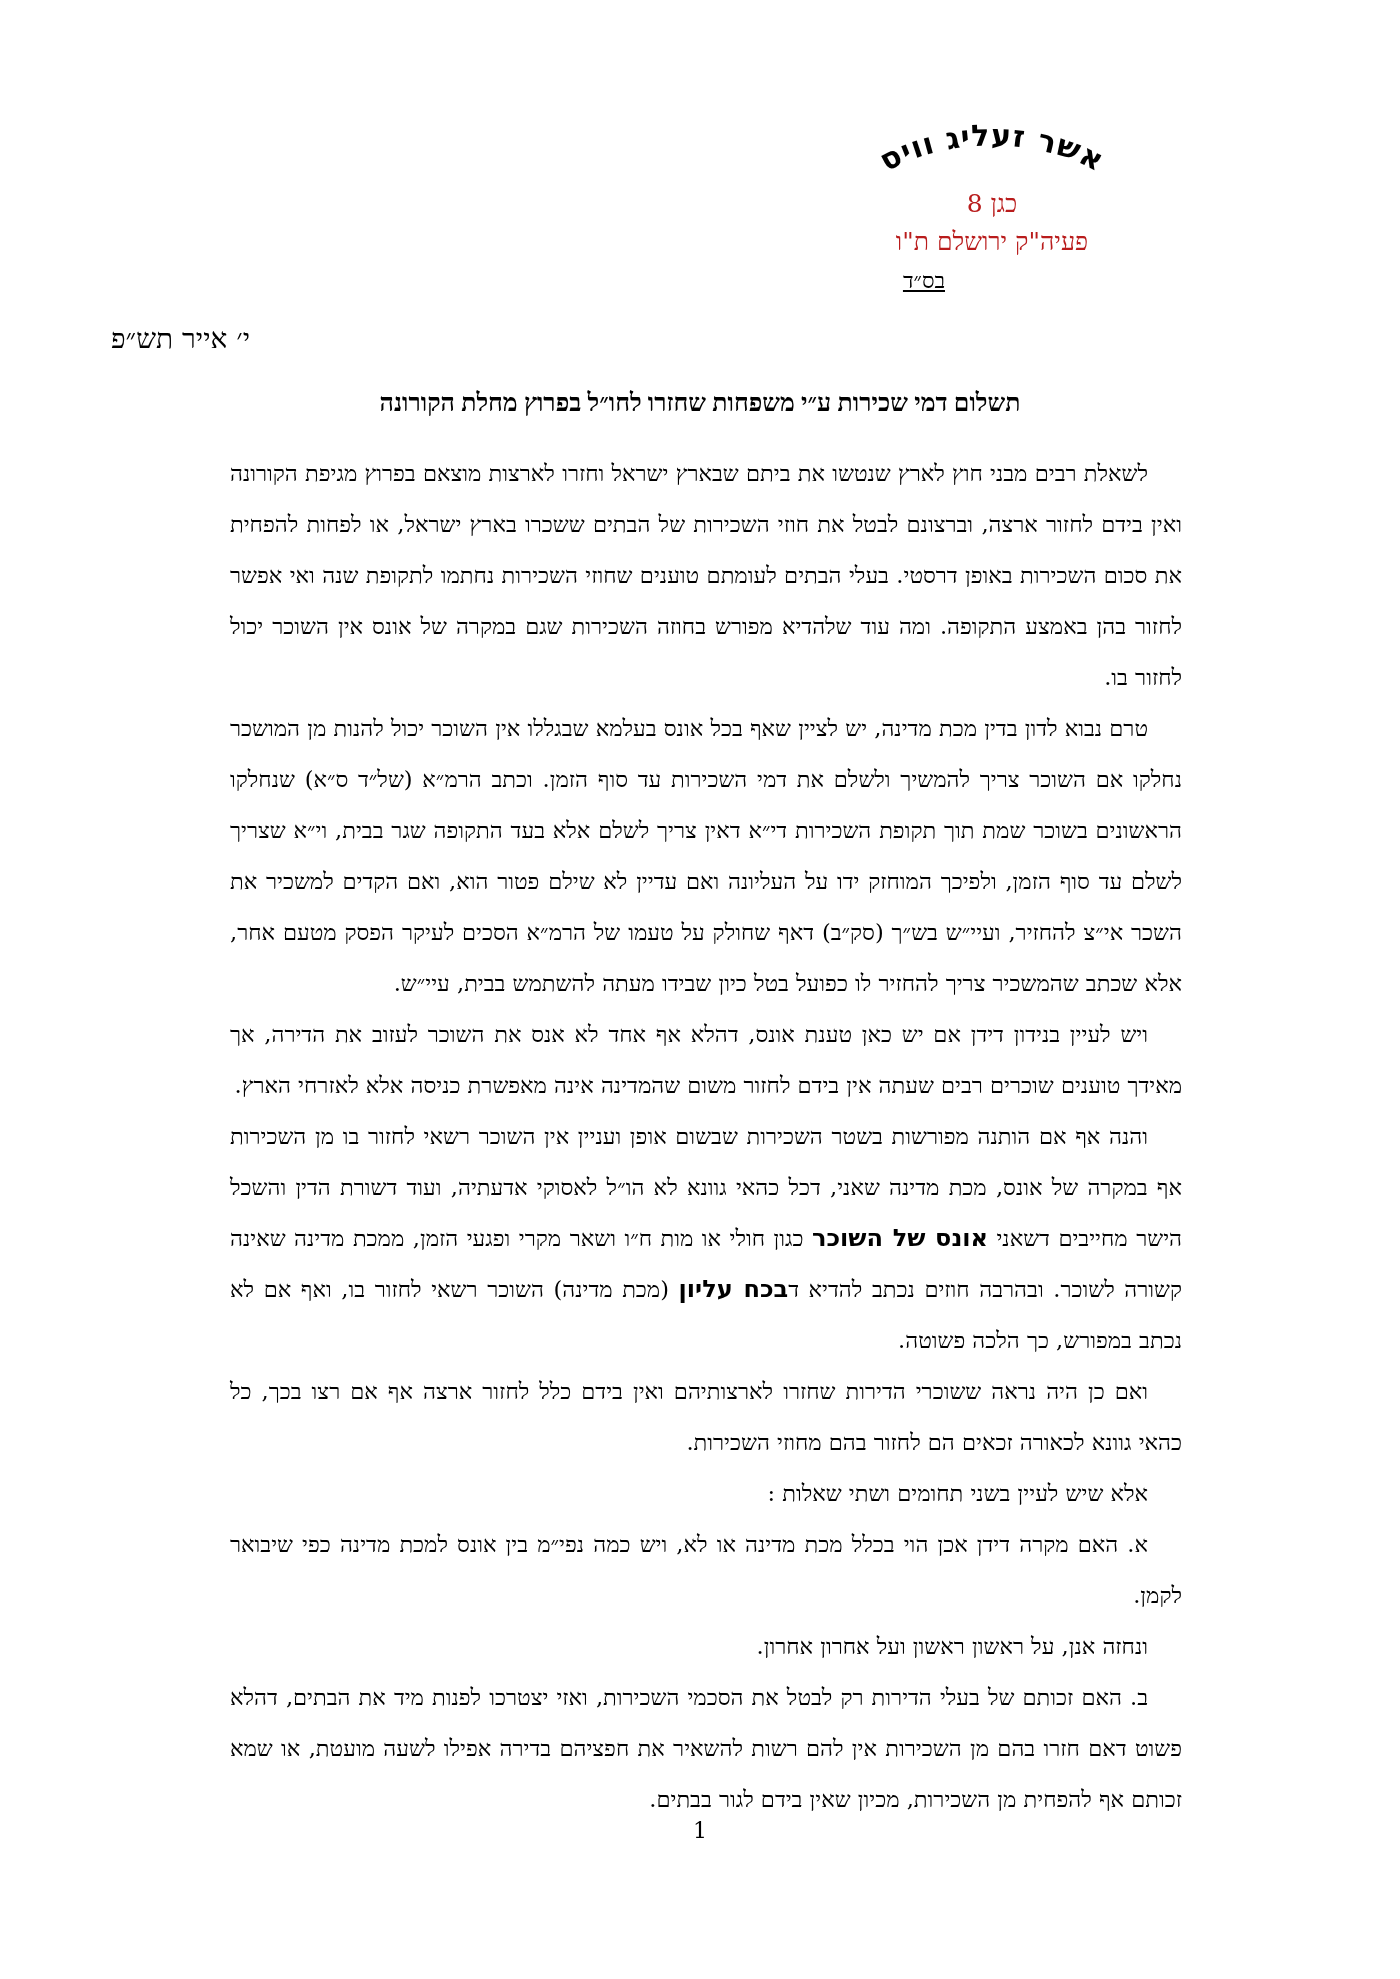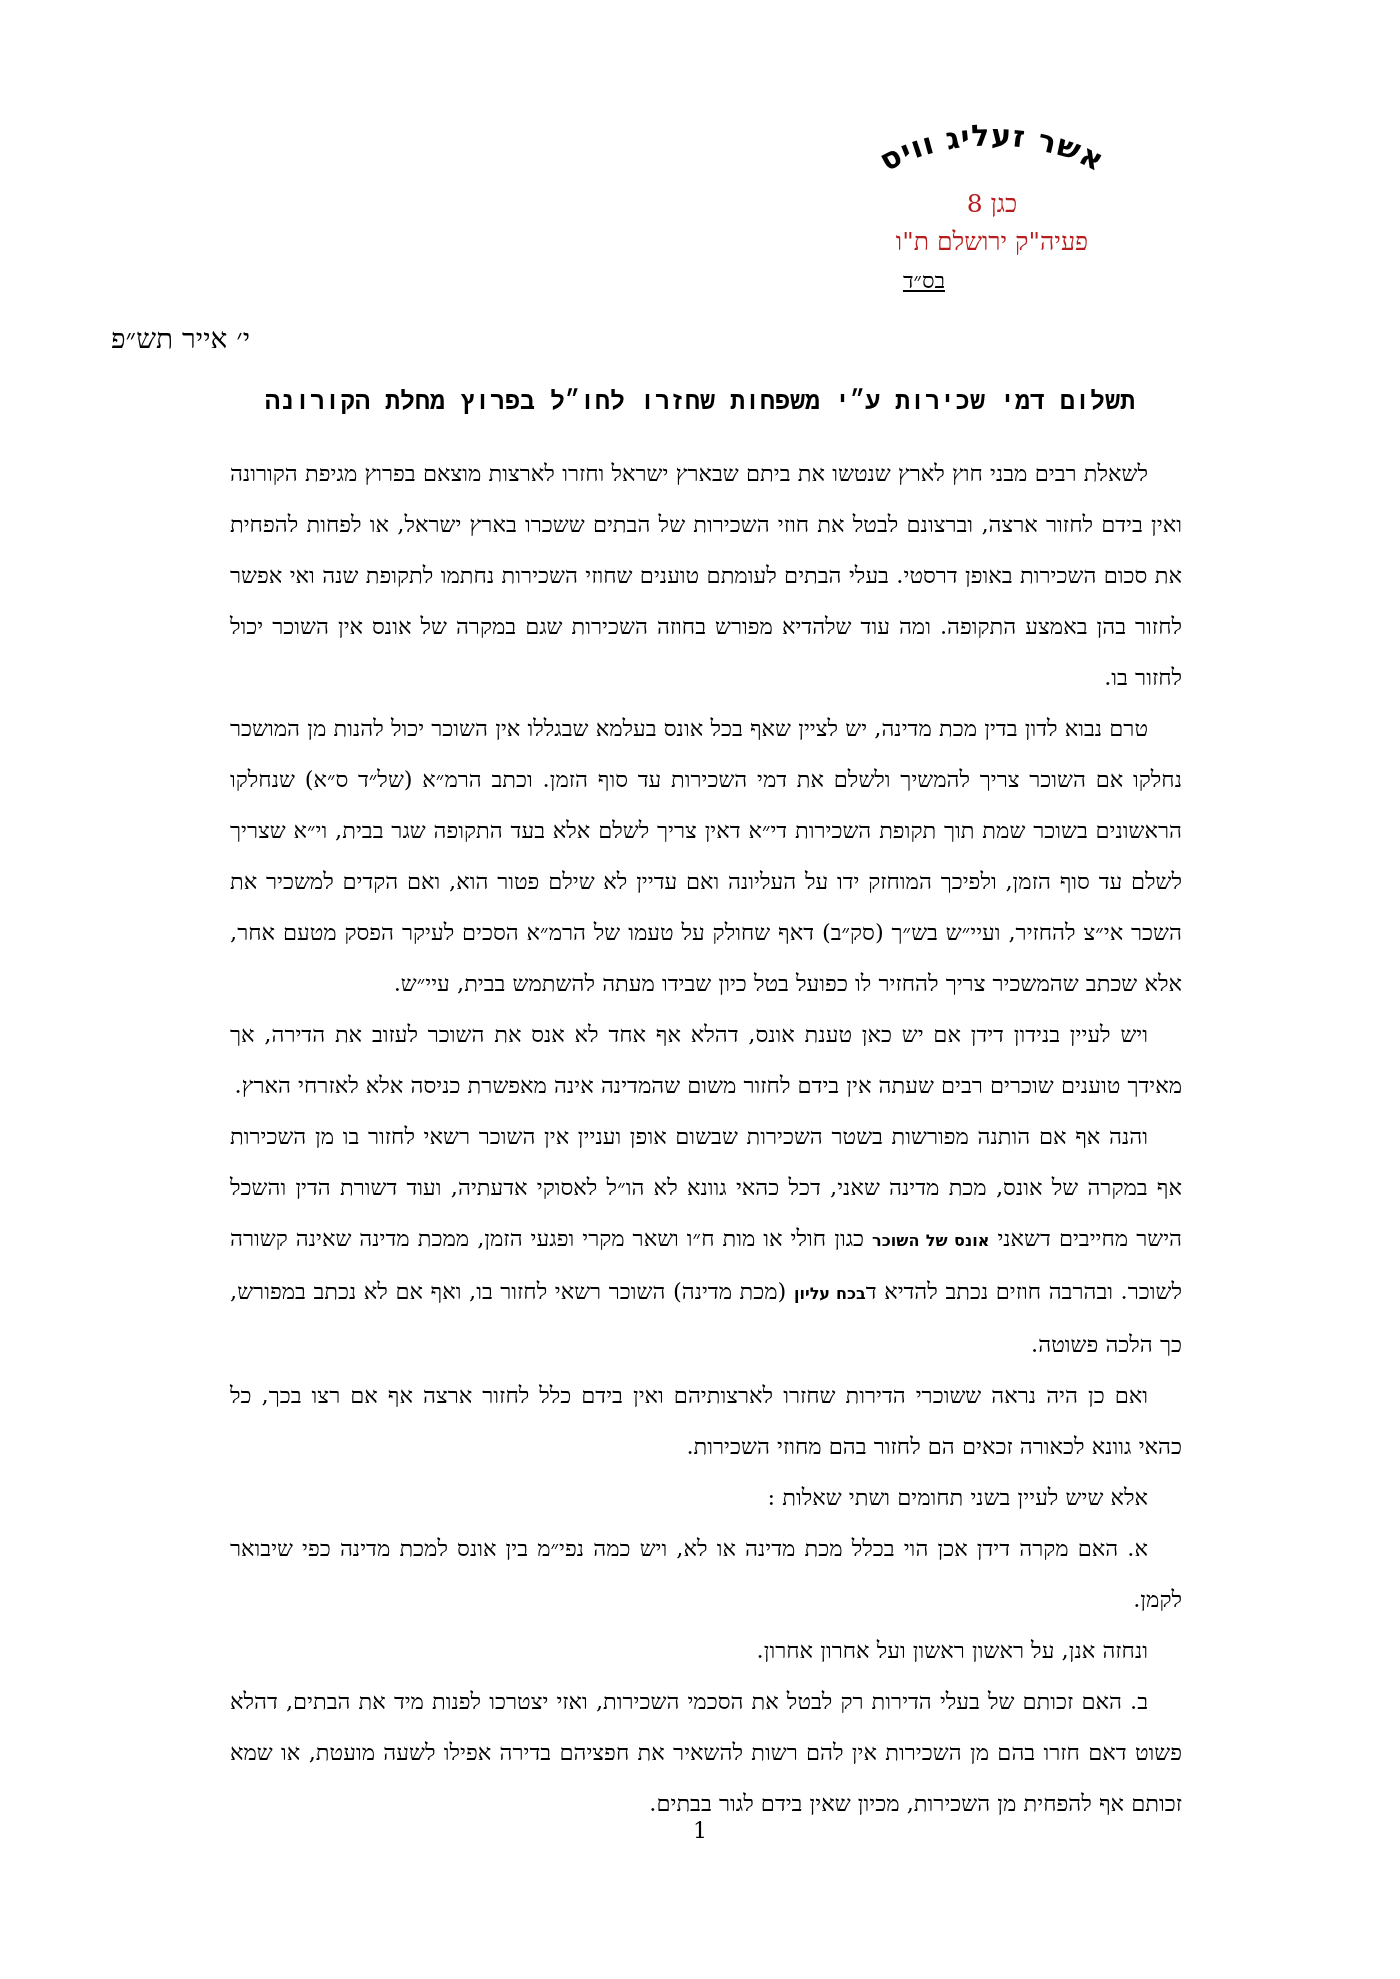--- a/index.html
+++ b/index.html
@@ -88,21 +88,21 @@
     white-space: nowrap;
   }
 
   
   .doc-title {
     position: absolute;
     top: 385px;
     right: 0;
     left: 0;
     text-align: center;
-    font-family: Liberation Mono, monospace;
+    font-family: Liberation Serif, serif;
     font-weight: bold;
     font-size: 25px;
     direction: rtl;
     unicode-bidi: isolate;
     padding: 0 200px;
     line-height: 1.4;
   }
 
   
   .body-text {
@@ -119,21 +119,21 @@
     text-justify: inter-word;
   }
   .body-text p {
     margin: 0 0 0 0;
     text-indent: 34px;
     text-align: justify;
   }
   .body-text b {
     font-family: "DejaVu Sans", "Liberation Sans", sans-serif;
     font-weight: bold;
-    font-size: 16px;
+    font-size: 24px;
   }
 
   
   .page-number {
     position: absolute;
     top: 1818px;
     left: 0;
     right: 0;
     text-align: center;
     font-family: "DejaVu Serif", "Liberation Serif", serif;

